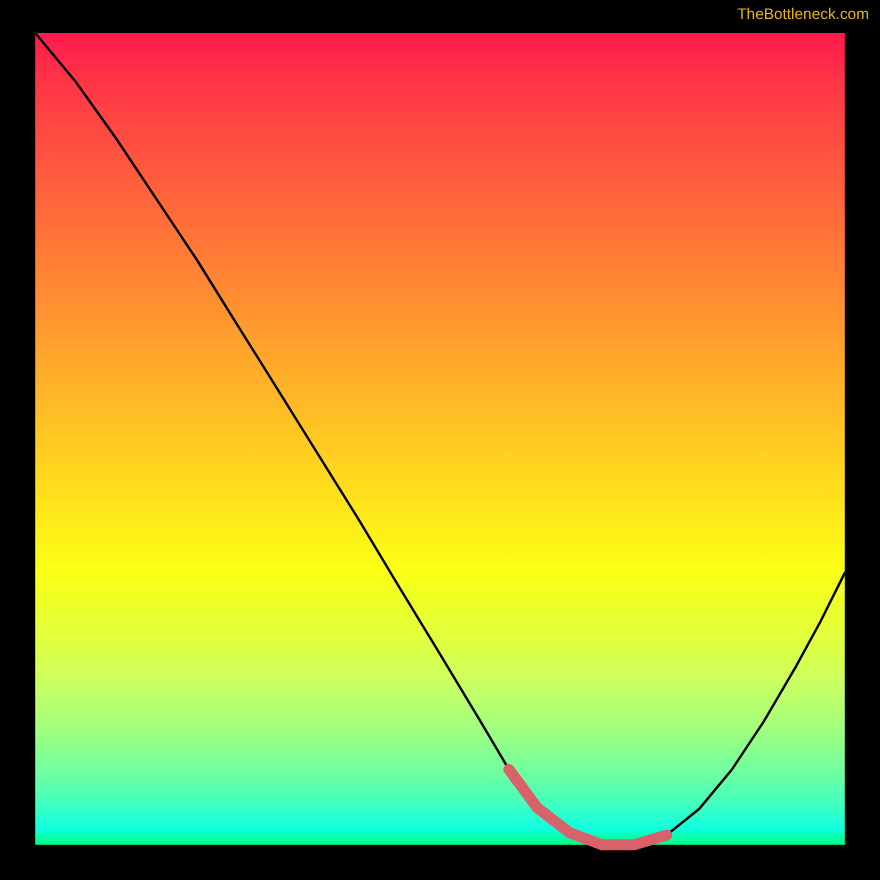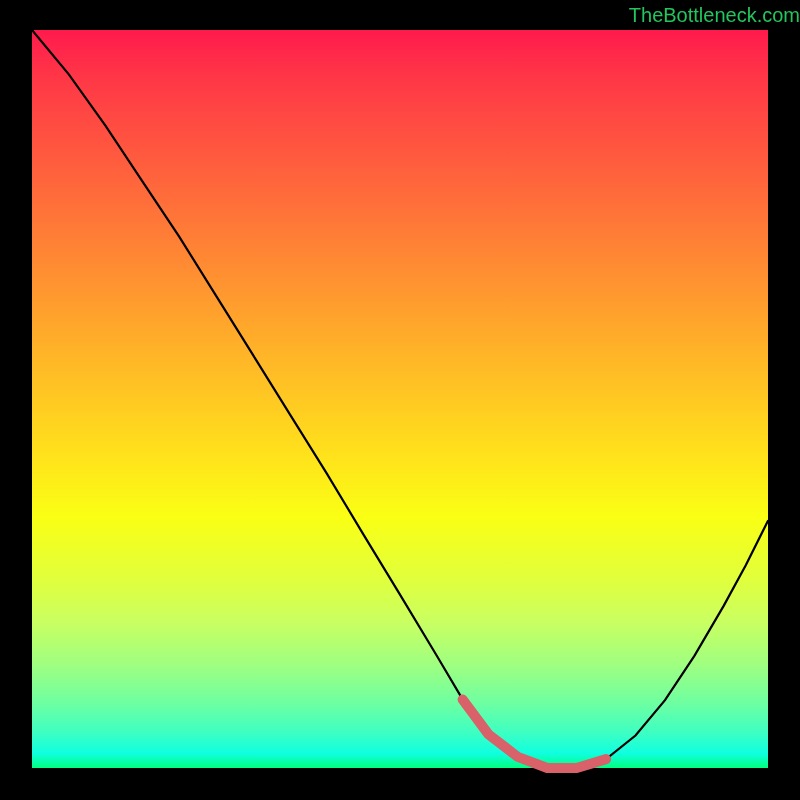--- a/index.html
+++ b/index.html
@@ -6,23 +6,23 @@
   body {
     width: 800px;
     height: 800px;
     background: #000;
     font-family: Arial, Helvetica, sans-serif;
     position: relative;
   }
   .attribution {
     position: absolute;
     top: 4px;
-    right: 0;
-    color: #22c55e;
-    font-size: 20px;
+    right: 10px;
+    color: #eab308;
+    font-size: 14px;
     font-weight: 400;
     z-index: 10;
   }
   .plot-area {
     position: absolute;
     left: 32px;
     top: 30px;
     width: 736px;
     height: 738px;
     background: linear-gradient(to bottom,

